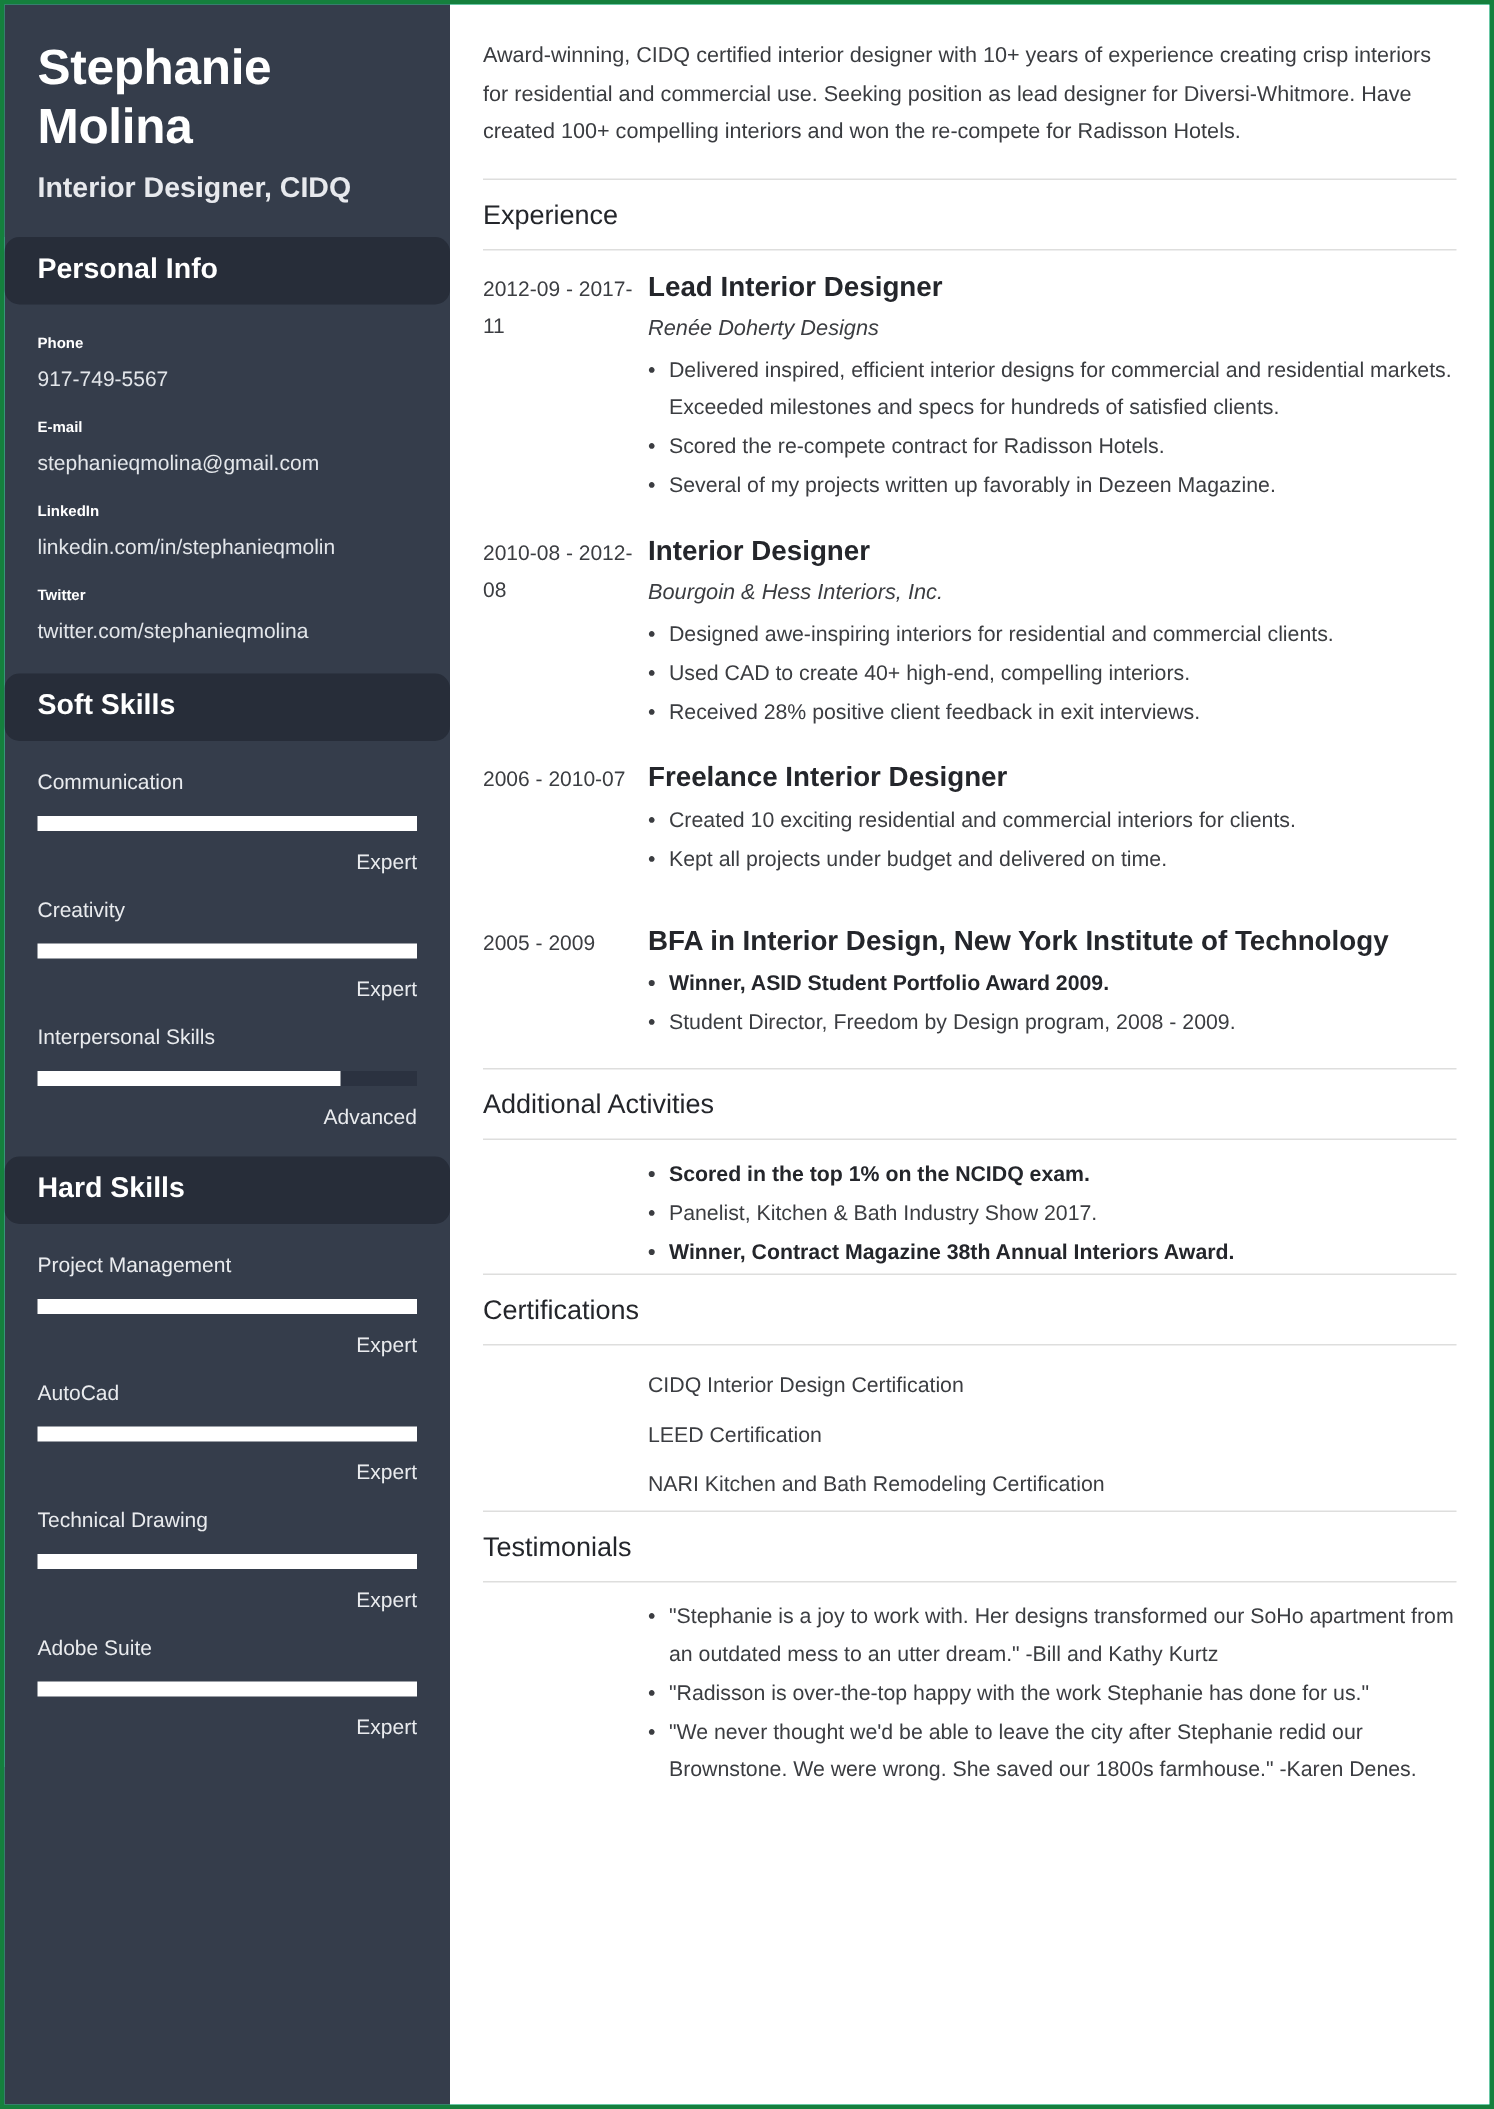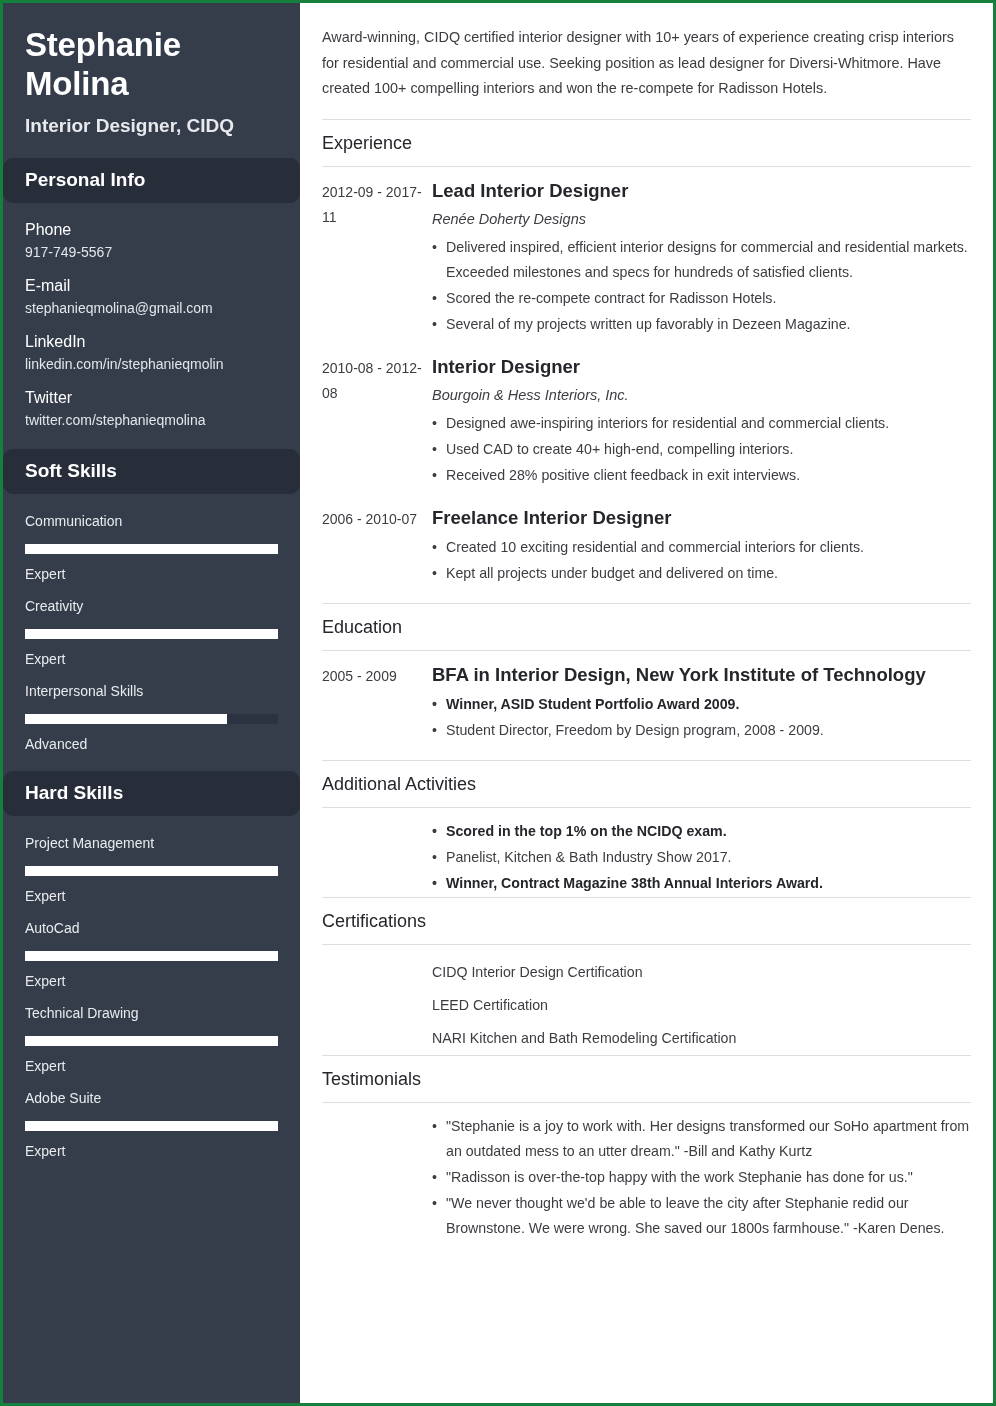--- a/index.html
+++ b/index.html
@@ -56,22 +56,22 @@
     font-size: 19px;
     font-weight: bold;
     color: #ffffff;
     border-radius: 10px;
   }
 
   .side-body { padding: 18px 22px 4px 22px; }
 
   .info-item { margin-bottom: 15px; }
   .info-label {
-    font-size: 16px;
-    font-weight: normal;
+    font-size: 10px;
+    font-weight: bold;
     color: #ffffff;
     line-height: 18px;
   }
   .info-value {
     font-size: 14px;
     color: #e3e6ea;
     line-height: 20px;
     margin-top: 3px;
     word-break: break-all;
   }
@@ -89,20 +89,21 @@
     width: 100%;
     position: relative;
   }
   .bar-fill {
     height: 10px;
     background: #ffffff;
   }
   .skill-level {
     font-size: 14px;
     color: #e9ebee;
+    text-align: right;
     margin-top: 11px;
     line-height: 18px;
   }
 
   .sidebar-filler { flex: 1 1 auto; background: #353d4b; }
 
   
   .main {
     flex: 1 1 auto;
     background: #ffffff;
@@ -316,21 +317,20 @@
               <ul class="bullets">
                 <li>Created 10 exciting residential and commercial interiors for clients.</li>
                 <li>Kept all projects under budget and delivered on time.</li>
               </ul>
             </div>
           </div>
         </div>
     </section>
 
     <section class="section">
-      <div class="sec-title">Education</div>
       <div class="sec-body" id="education-entries">
           <div class="entry">
             <div class="entry-dates">2005 - 2009</div>
             <div class="entry-main">
               <div class="entry-title">BFA in Interior Design, New York Institute of Technology</div>
               <ul class="bullets">
                 <li class="bold">Winner, ASID Student Portfolio Award 2009.</li>
                 <li>Student Director, Freedom by Design program, 2008 - 2009.</li>
               </ul>
             </div>

